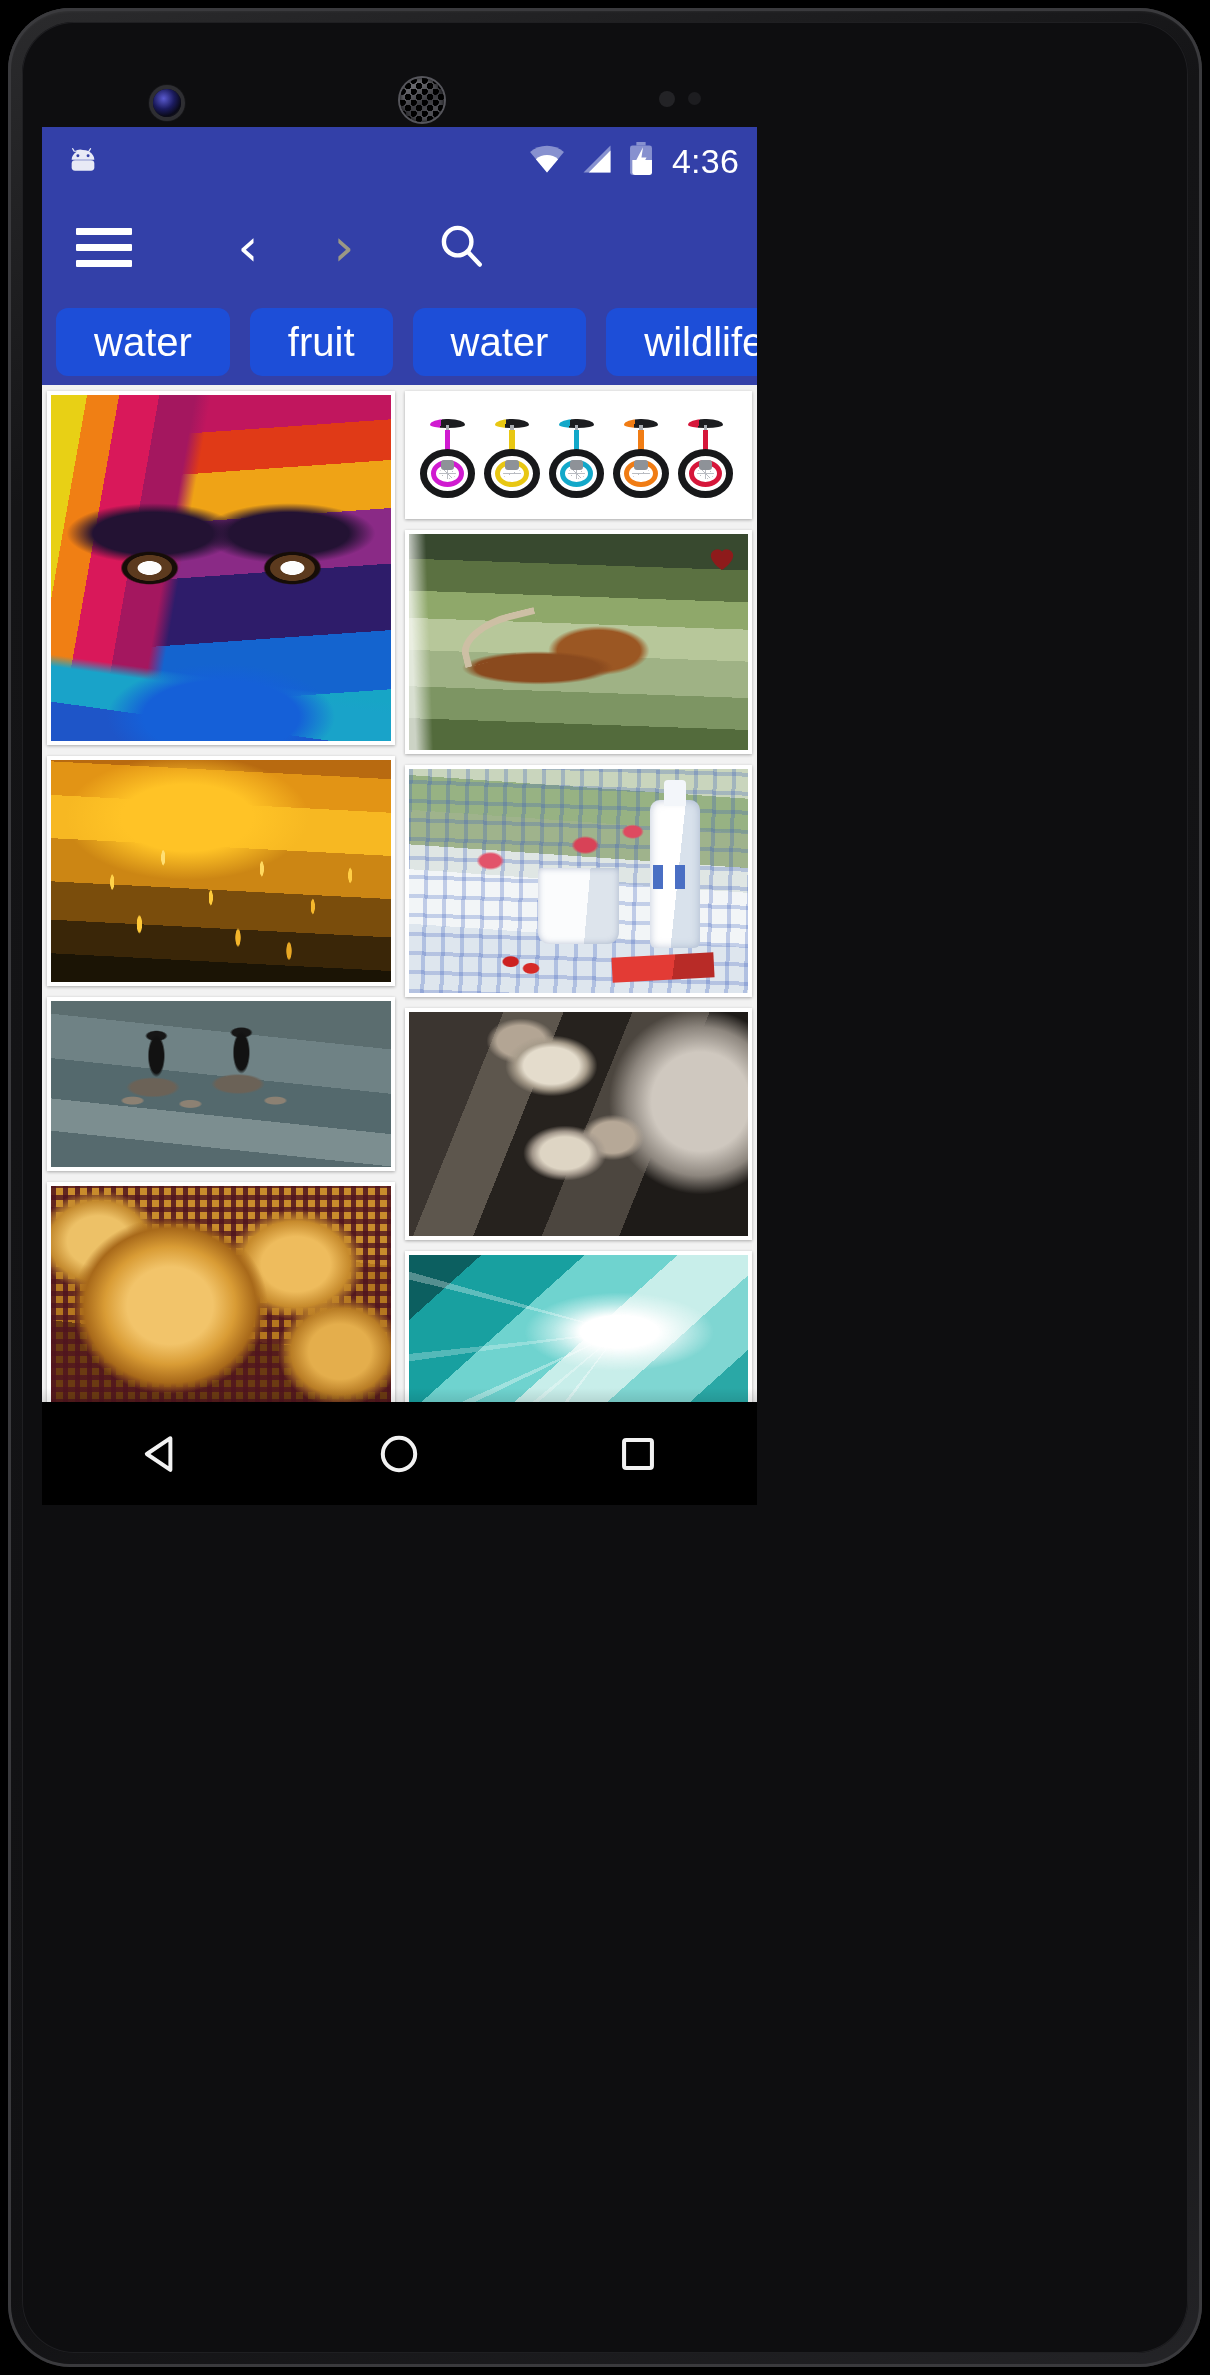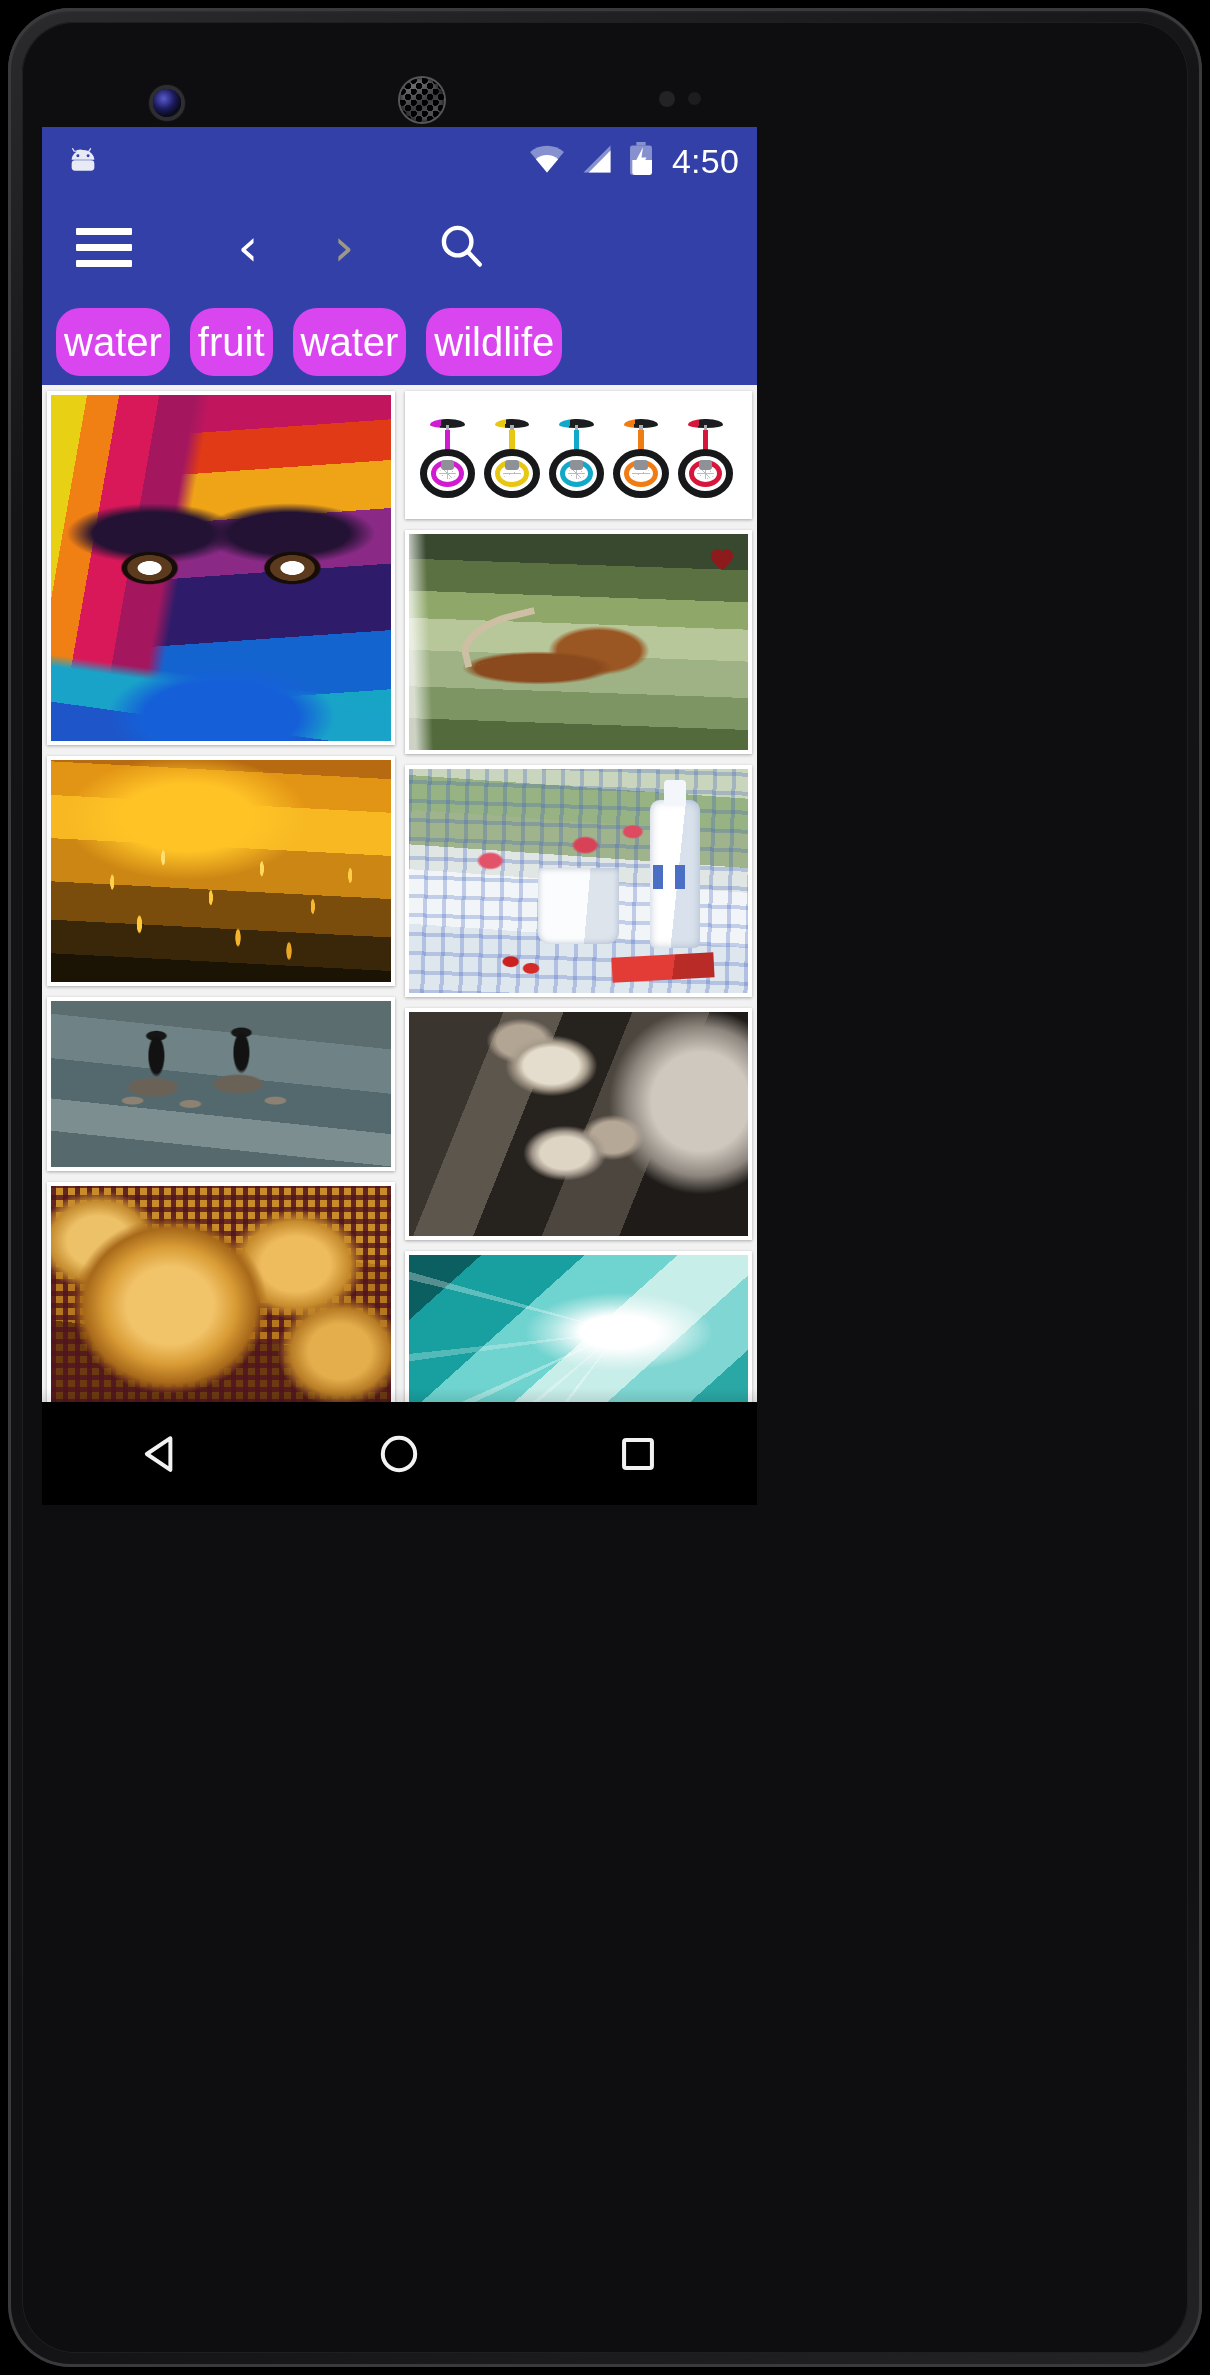--- a/index.html
+++ b/index.html
@@ -138,28 +138,28 @@
   #chips-bar {
     height: 86px;
     background: #3340a8;
     display: flex;
     align-items: center;
     gap: 20px;
     padding: 0 14px;
     overflow: hidden;
   }
   .chip {
-    background: #d946ef;
+    background: #1d4ed8;
     color: #ffffff;
-    border-radius: 24px;
+    border-radius: 12px;
     height: 68px;
     display: flex;
     align-items: center;
     justify-content: center;
-    padding: 0 8px;
+    padding: 0 38px;
     font-size: 40px;
     white-space: nowrap;
     cursor: pointer;
     flex: 0 0 auto;
   }
 
   
   #image-grid {
     position: absolute;
     top: 258px;
@@ -426,21 +426,21 @@
         </svg>
       </span>
       <span>
         <svg width="26" height="34" viewBox="0 0 16 22">
           <rect x="5" y="0" width="6" height="2.3" fill="#8791cf"></rect>
           <rect x="0.9" y="2.3" width="14.2" height="19.1" rx="1.6" fill="#8791cf"></rect>
           <path d="M2.4 11.6h12.7v8.2a1.6 1.6 0 0 1-1.6 1.6H4a1.6 1.6 0 0 1-1.6-1.6z" fill="#ffffff"></path>
           <path d="M9.3 3.4 4.7 12.1h3.1L6.6 19.2l5-9.1H8.3z" fill="#ffffff"></path>
         </svg>
       </span>
-      <span id="status-time">4:50</span>
+      <span id="status-time">4:36</span>
     </span>
   </div>
 
   <div id="toolbar">
     <div id="menu-button">
       <span></span>
       <span></span>
       <span></span>
     </div>
     <div id="nav-back-button">‹</div>

